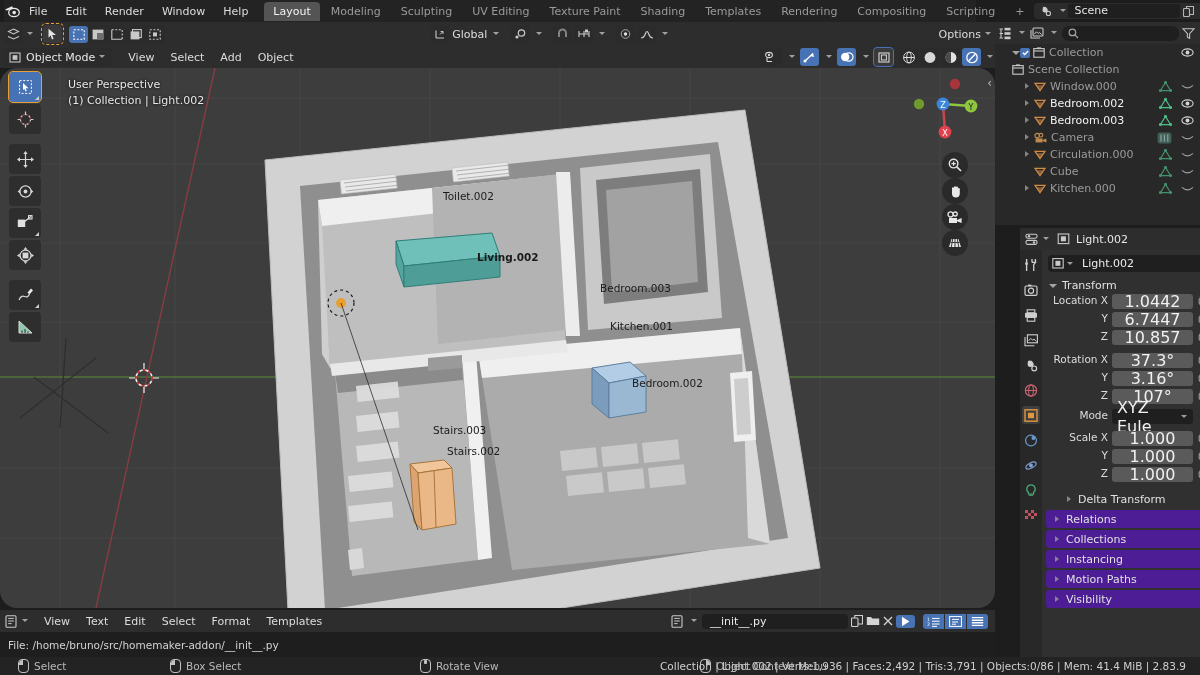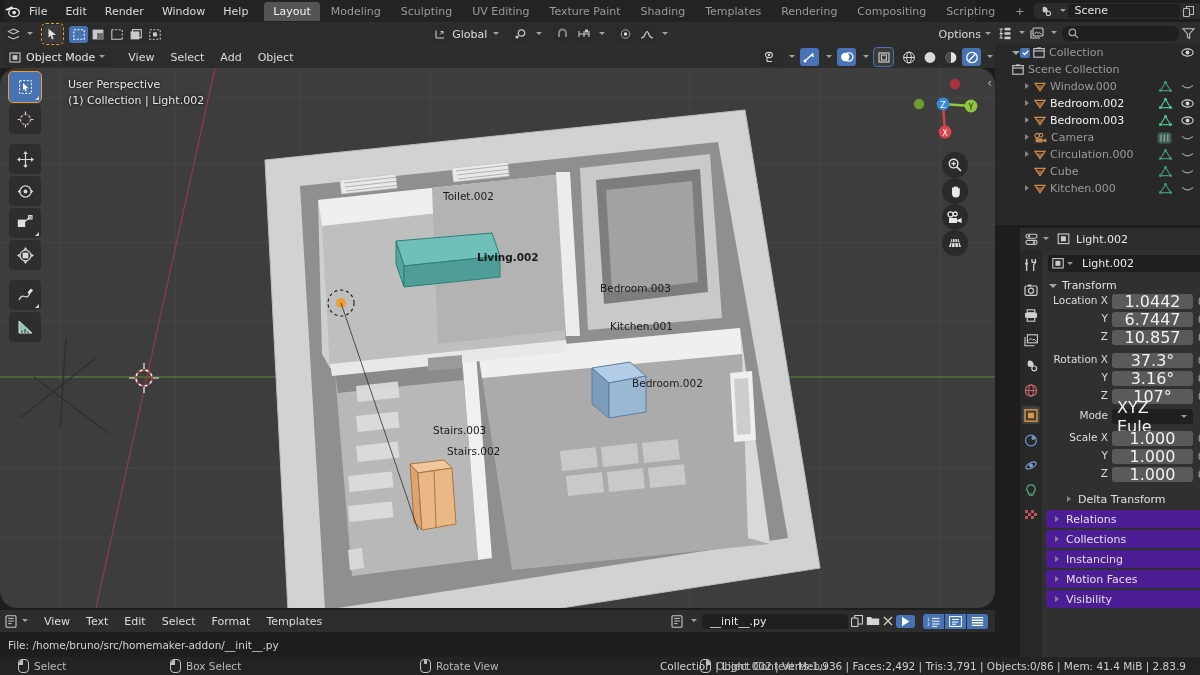--- a/index.html
+++ b/index.html
@@ -1082,21 +1082,21 @@
             <span>Collections</span>
             <span class="grip">⣿⣿</span>
           </div>
           <div class="panelhdr box">
             <span class="tri right"></span>
             <span>Instancing</span>
             <span class="grip">⣿⣿</span>
           </div>
           <div class="panelhdr box">
             <span class="tri right"></span>
-            <span>Motion Faces</span>
+            <span>Motion Paths</span>
             <span class="grip">⣿⣿</span>
           </div>
           <div class="panelhdr box">
             <span class="tri right"></span>
             <span>Visibility</span>
             <span class="grip">⣿⣿</span>
           </div>
         </div>
     </div>
   </div>

